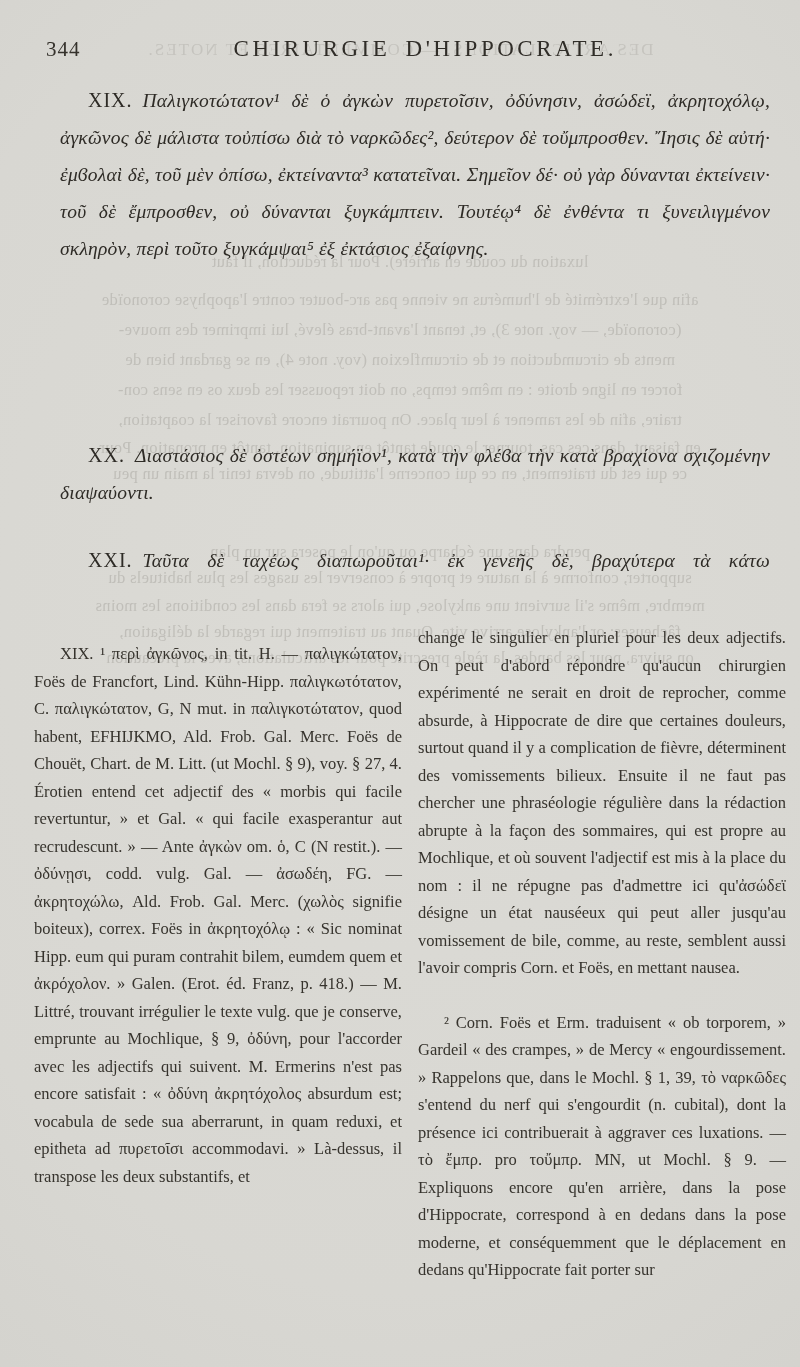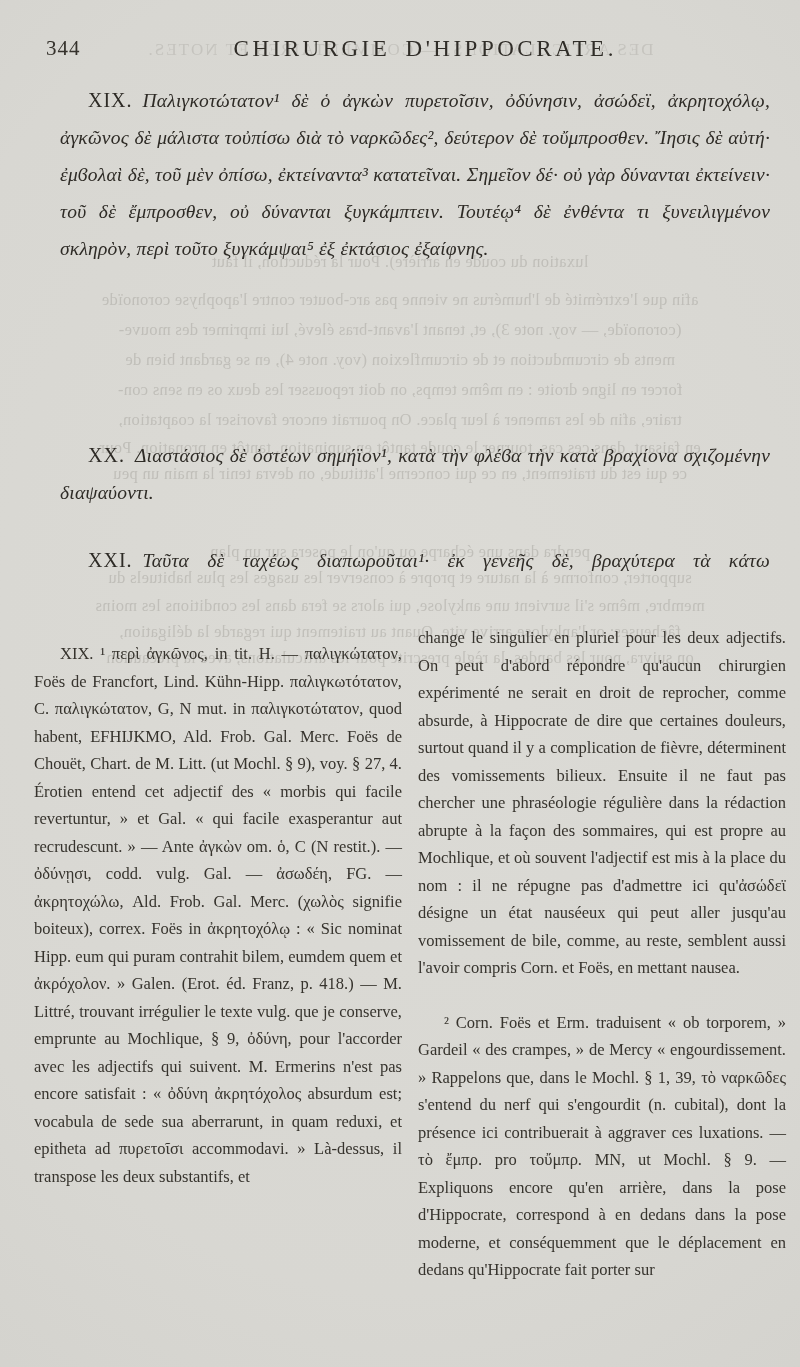--- a/index.html
+++ b/index.html
@@ -49,21 +49,21 @@
   }
 
   
   .content {
     position: relative;
     z-index: 1;
   }
 
   .running-head {
     display: flex;
-    align-items: flex-start;
+    align-items: center;
     padding: 36px 30px 0 46px;
   }
   .page-num {
     font-size: 21px;
     letter-spacing: 1px;
   }
   .head-title {
     flex: 1;
     text-align: center;
     font-size: 23px;

